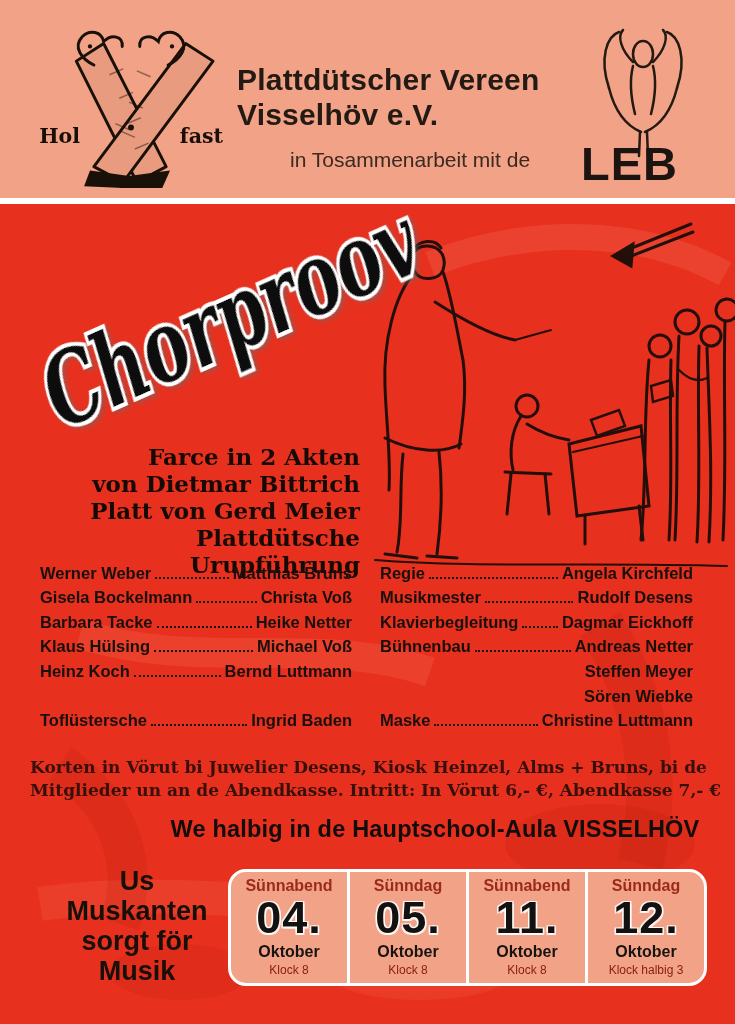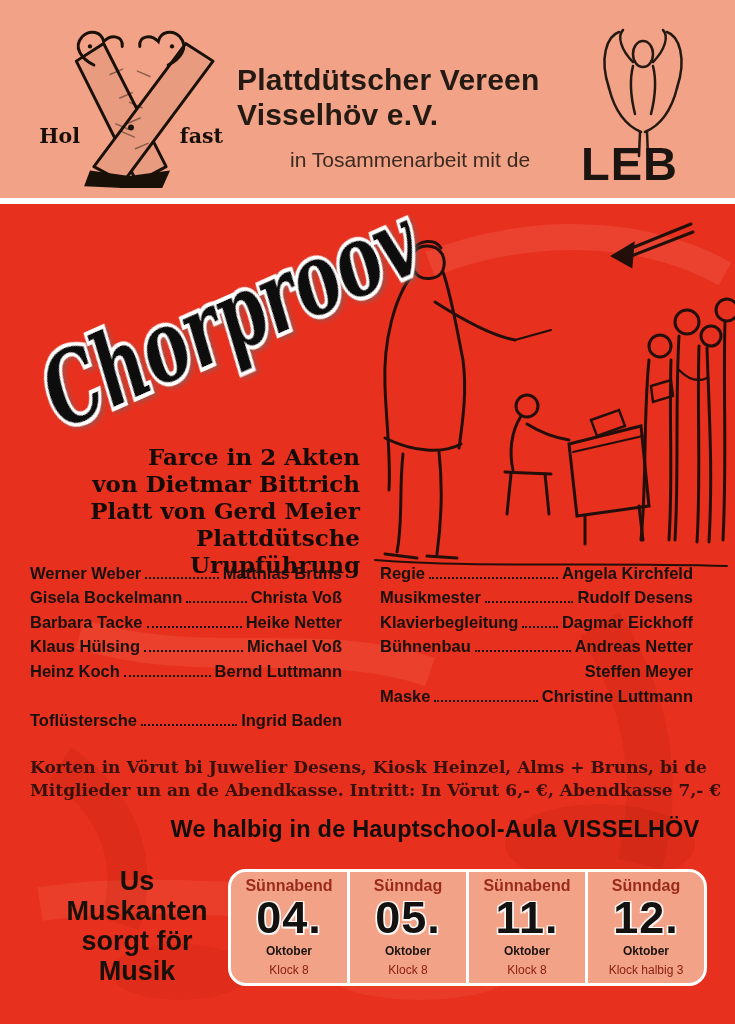--- a/index.html
+++ b/index.html
@@ -27,21 +27,21 @@
     font-family:"DejaVu Serif",serif;font-weight:bold;font-style:italic;
     font-size:100px;fill:#0e0b09;stroke:#ffffff;stroke-width:8px;paint-order:stroke;
   }
   .subtitle{
     position:absolute;left:30px;top:443px;width:330px;text-align:right;
     font-family:"DejaVu Serif",serif;font-weight:bold;font-size:23px;line-height:27px;
     color:#150a05;
   }
   
   .credits-col{position:absolute;top:558px;color:#18100c;}
-  .credits-col.left{left:30px;width:312px;}
+  .credits-col.left{left:40px;width:312px;}
   .credits-col.right{left:380px;width:313px;}
   .cred-row{height:24.6px;display:flex;align-items:flex-end;font-size:16.5px;font-weight:bold;}
   .cred-row .role{white-space:nowrap;}
   .cred-row .leader{flex:1 1 auto;border-bottom:2.4px dotted #18100c;margin:0 4px 4px 4px;min-width:8px;}
   .cred-row .name{white-space:nowrap;}
   .cred-row.blank-role .leader{visibility:hidden;}
   .cred-row.blank-role{justify-content:flex-start;}
   .cred-spacer{height:24.6px;}
 
   
@@ -65,21 +65,21 @@
     display:flex;overflow:hidden;
   }
   .date-col{flex:1 1 0;text-align:center;padding-top:5px;}
   .date-col.sep{border-right:3px solid #ffffff;}
   .date-day{font-size:16px;font-weight:bold;color:#9a2a1c;line-height:18px;}
   .date-number{
     font-size:45px;font-weight:bold;color:#141210;line-height:46px;letter-spacing:1px;
     text-shadow:1.5px 1.5px 0 rgba(255,255,255,.8),-1.5px -1.5px 0 rgba(255,255,255,.8),
                 1.5px -1.5px 0 rgba(255,255,255,.8),-1.5px 1.5px 0 rgba(255,255,255,.8);
   }
-  .date-month{font-size:12px;font-weight:bold;color:#181310;line-height:21px;}
+  .date-month{font-size:16px;font-weight:bold;color:#181310;line-height:21px;}
   .date-time{font-size:12px;font-weight:normal;color:#8a2012;line-height:16px;}
 
   .logo-caption{font-family:"DejaVu Serif",serif;font-weight:bold;}
 </style>
 </head>
 <body>
 
 <div class="poster">
 
   <div class="header">
@@ -276,20 +276,25 @@
     <div class="cred-row">
       <span class="role">Bühnenbau</span>
       <span class="leader"></span>
       <span class="name">Andreas Netter</span>
     </div>
     <div class="cred-row blank-role">
       <span class="role"></span>
       <span class="leader"></span>
       <span class="name">Steffen Meyer</span>
     </div>
+    <div class="cred-row blank-role">
+      <span class="role"></span>
+      <span class="leader"></span>
+      <span class="name">Sören Wiebke</span>
+    </div>
     <div class="cred-row">
       <span class="role">Maske</span>
       <span class="leader"></span>
       <span class="name">Christine Luttmann</span>
     </div>
   </div>
 
   <div class="tickets">
     <div>Korten in Vörut bi Juwelier Desens, Kiosk Heinzel, Alms + Bruns, bi de</div>
     <div>Mitglieder un an de Abendkasse. Intritt: In Vörut 6,- €, Abendkasse 7,- €</div>

